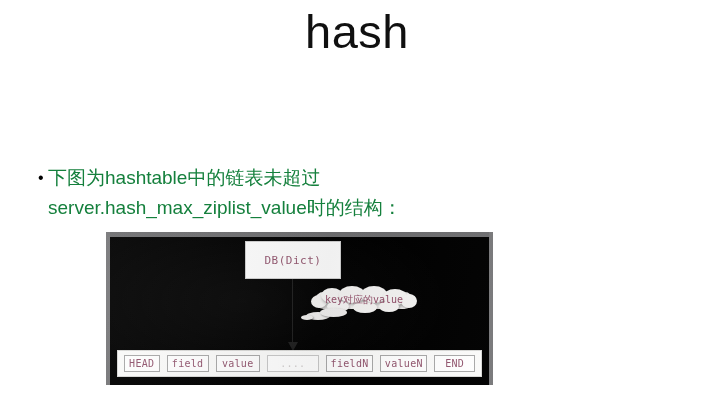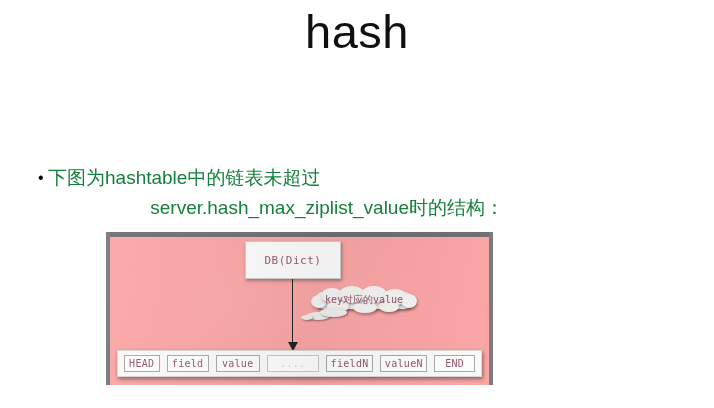--- a/index.html
+++ b/index.html
@@ -54,31 +54,30 @@
   .bullet-text {
     flex: 1 1 auto;
     font-size: 19px;
     line-height: 30px;
     color: #15803d;
     letter-spacing: 0px;
     font-family: "Liberation Sans", "DejaVu Sans", sans-serif;
   }
   .bullet-text .line2 {
     display: block;
-    text-align: right;
   }
 
   
   .figure {
     position: absolute;
     left: 106px;
     top: 232px;
     width: 387px;
     height: 153px;
-    background: #fca5a5;
+    background: #000000;
     overflow: hidden;
   }
   .figure-topband {
     position: absolute;
     left: 0;
     top: 0;
     width: 100%;
     height: 5px;
     background: #6f6f71;
   }

